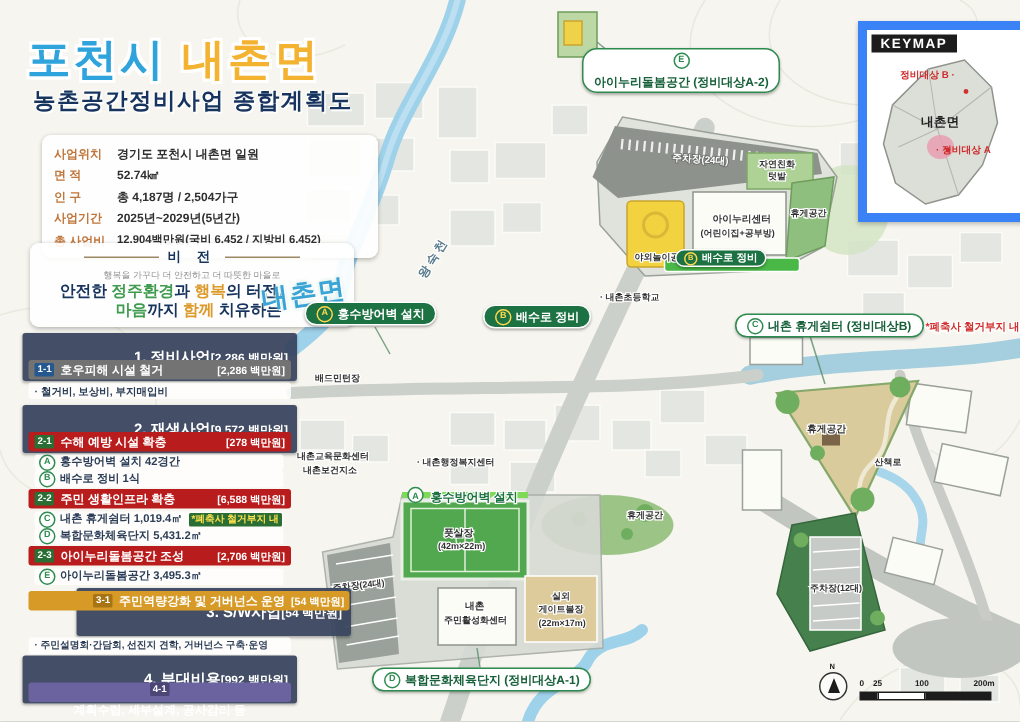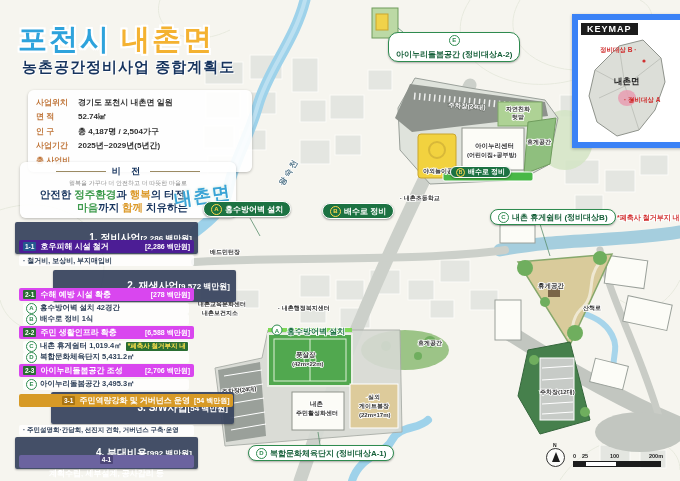--- a/index.html
+++ b/index.html
@@ -22,22 +22,22 @@
   .c-navy{color:#17345e;} .c-green{color:#3f9b4e;} .c-amber{color:#dc9a2a;}
   .logo{color:#3aa4d6;font-size:18px;font-weight:bold;transform:rotate(-8deg);display:inline-block;
     text-shadow:1px 1px 0 #fff,0 0 3px #bfe3d8;letter-spacing:1px;}
   
   .sec-head{display:flex;justify-content:flex-end;align-items:center;background:rgba(56,68,95,.94);color:#fff;
     font-weight:bold;font-size:10px;padding:0 6px;height:32px;border-radius:2px;box-shadow:0 1px 2px rgba(0,0,0,.3);}
   .sec-amt{font-size:8px;font-weight:bold;}
   .subrow{display:flex;align-items:center;height:13px;border-radius:2px;padding:0 4px;color:#fff;font-size:8px;font-weight:bold;gap:4px;white-space:nowrap;}
   .subrow .chip{font-size:6.5px;padding:0 2px;border-radius:1px;line-height:9px;}
   .subrow .amt{margin-left:auto;font-size:7px;}
-  .sub-blue{background:#4c1d95;text-align:right;} .sub-blue .chip{background:#24588f;}
-  .sub-green{background:#d946ef;} .sub-green .chip{background:#2b6e33;}
+  .sub-blue{background:#737373;text-align:right;} .sub-blue .chip{background:#24588f;}
+  .sub-green{background:#b91c1c;} .sub-green .chip{background:#2b6e33;}
   .sub-orange{background:#d79a26;} .sub-orange .chip{background:#a87413;}
   .sub-purple{background:#6b639f;} .sub-purple .chip{background:#4c4677;}
   .bullet{background:rgba(255,255,255,.82);border-radius:2px;font-size:7px;color:#2c3e57;font-weight:bold;padding:0 4px;display:flex;align-items:center;height:11px;white-space:nowrap;}
   .item{display:flex;align-items:center;gap:3px;background:rgba(255,255,255,.82);border-radius:2px;font-size:7.5px;color:#2c3e57;font-weight:bold;padding:0 3px;height:10.5px;white-space:nowrap;}
   .cbadge{width:9px;height:9px;border-radius:50%;border:1px solid #2e8b4f;color:#2e8b4f;font-size:6px;display:flex;align-items:center;justify-content:center;background:#fff;flex:none;font-weight:bold;}
   .note{background:#2b6e33;color:#ffe14d;font-size:6.5px;padding:0 2px;border-radius:1px;margin-left:1px;}
   
   .pill-green{display:inline-flex;align-items:center;gap:3px;background:#1c7242;border:1.5px solid #fff;border-radius:10px;color:#fff;
     font-size:8px;font-weight:bold;padding:1.5px 7px;box-shadow:0 1px 2px rgba(0,0,0,.35);white-space:nowrap;}
   .pill-green .cbadge{border-color:#ffd84d;color:#ffd84d;background:transparent;}
@@ -247,20 +247,21 @@
     <div class="info-row">
       <span class="info-label">인  구</span>
       <span class="info-value">총 4,187명 / 2,504가구</span>
     </div>
     <div class="info-row">
       <span class="info-label">사업기간</span>
       <span class="info-value">2025년~2029년(5년간)</span>
     </div>
     <div class="info-row">
       <span class="info-label">총 사업비</span>
+      <span class="info-value" style="font-size:7.5px">12,904백만원(국비 6,452 / 지방비 6,452)</span>
     </div>
   </div>
 
   <div class="abs panel" style="left:20px;top:162px;width:216px;height:53px;padding-top:3px;">
     <div class="vision-head">
       <div class="hline"></div>
       <span>비 전</span>
       <div class="hline"></div>
     </div>
     <div class="tagline">행복을 가꾸다 더 안전하고 더 따뜻한 마을로</div>
@@ -277,21 +278,21 @@
     <span>1. 정비사업</span>
     <span class="sec-amt">[2,286 백만원]</span>
   </div>
   <div class="abs subrow sub-blue" style="left:19px;top:240px;width:167px;">
     <span class="chip">1-1</span>
     <span>호우피해 시설 철거</span>
     <span class="amt">[2,286 백만원]</span>
   </div>
   <div class="abs bullet" style="left:19px;top:255px;width:167px;">· 철거비, 보상비, 부지매입비</div>
 
-  <div class="abs sec-head" style="left:15px;top:270px;width:171px;margin-left:38px;">
+  <div class="abs sec-head" style="left:15px;top:270px;width:171px;">
     <span>2. 재생사업</span>
     <span class="sec-amt">[9,572 백만원]</span>
   </div>
   <div class="abs subrow sub-green" style="left:19px;top:288px;width:167px;">
     <span class="chip">2-1</span>
     <span>수해 예방 시설 확충</span>
     <span class="amt">[278 백만원]</span>
   </div>
   <div class="abs item" style="left:23px;top:303px;width:160px;">
     <span class="cbadge">A</span>

